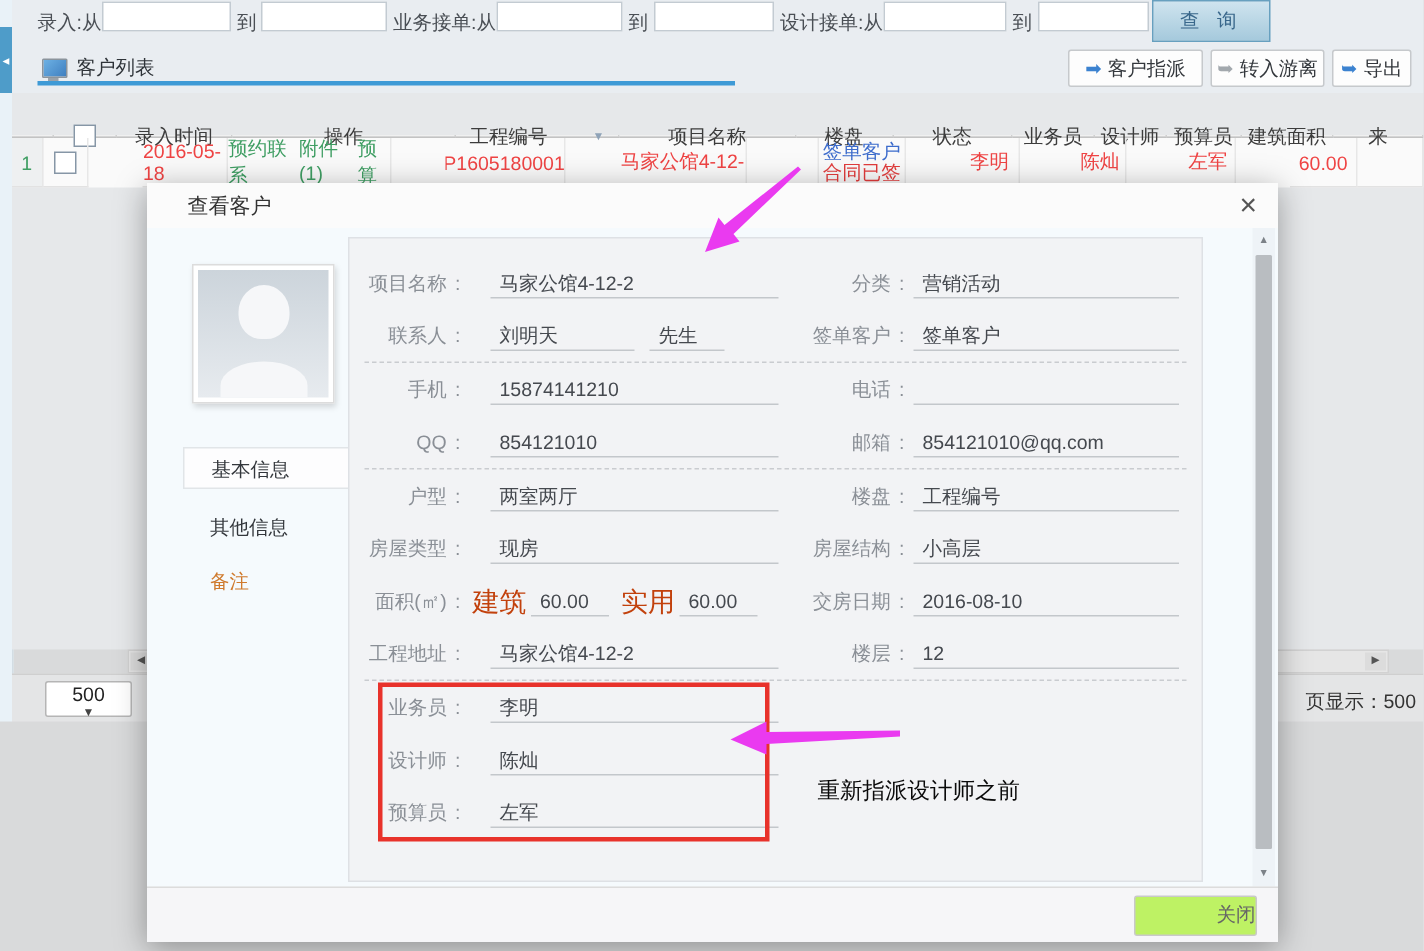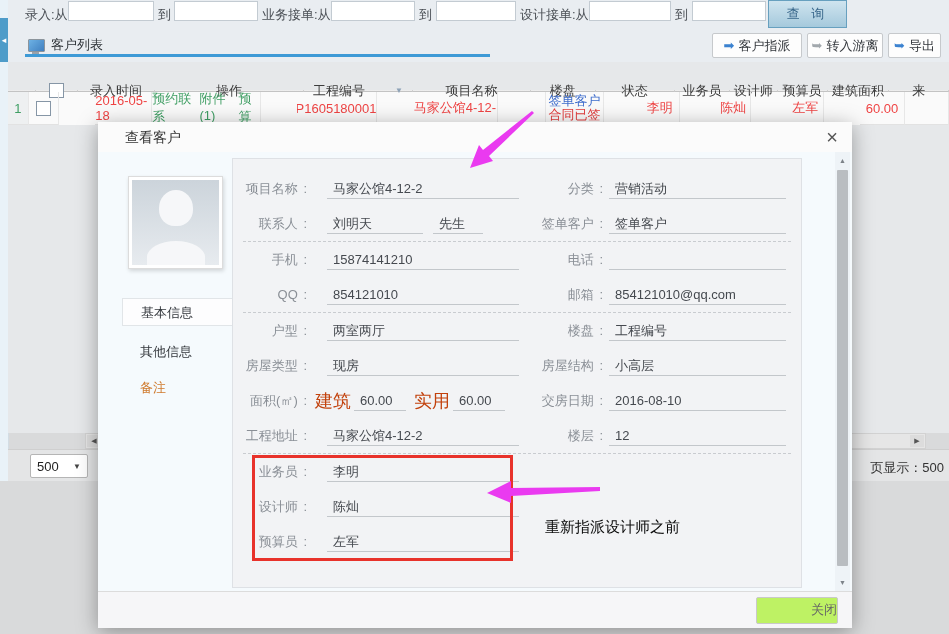--- a/index.html
+++ b/index.html
@@ -47,21 +47,21 @@
   .st-blue{color:#3d6ccc;}
   .st-red{color:#e23c3c;}
   .chkbox{width:13px;height:13px;background:#fff;border:1px solid #8696a6;cursor:pointer;}
   .sort-caret{font-size:8px;color:#8fa3b8;margin-left:3px;}
 
   
   .hscroll{position:absolute;left:85px;top:433px;width:841px;height:16px;background:#e6e6e6;border:1px solid #d2d2d2;box-sizing:border-box;}
   .hs-btn{position:absolute;top:1px;width:14px;height:12px;background:#dcdcdc;color:#555;font-size:7px;line-height:12px;text-align:center;cursor:pointer;}
   .hs-left{left:1px;}  .hs-right{right:1px;}
   .pager{position:absolute;left:8px;top:449px;right:0;height:32px;background:#e4e5e6;border-top:1px solid #cfcfcf;}
-  .size-select{position:absolute;left:22px;top:4px;width:58px;height:24px;background:#fff;border:1px solid #b5b5b5;border-radius:2px;font-size:13px;color:#222;display:flex;align-items:center;justify-content:space-between;padding:0 6px;box-sizing:border-box;cursor:pointer;}
+  .size-select{position:absolute;left:22px;top:4px;width:58px;height:24px;background:#fff;border:1px solid #b5b5b5;border-radius:2px;font-size:13px;color:#222;display:flex;align-items:center;justify-content:space-between;padding:0 6px;box-sizing:border-box;cursor:pointer;flex-direction:column;}
   .size-select .caret{font-size:8px;color:#444;}
   .pager-right{position:absolute;right:5px;top:9px;font-size:13px;color:#333;}
   .page-bottom{position:absolute;left:0;top:481px;width:949px;height:153px;background:#d9dadb;}
 
   
   .modal{position:absolute;left:98px;top:122px;width:754px;height:506px;background:#f5fafd;box-shadow:0 4px 20px rgba(0,0,0,.35);z-index:10;}
   .m-head{position:absolute;left:0;top:0;right:0;height:30px;background:#fbfbfb;border-bottom:1px solid #e3e3e3;}
   .m-title{position:absolute;left:27px;top:7px;font-size:14px;color:#333;}
   .m-close{position:absolute;right:14px;top:3px;font-size:20px;color:#555;cursor:pointer;line-height:24px;}
   .m-body{position:absolute;left:0;top:30px;right:0;bottom:36px;background:#f5fafd;}

